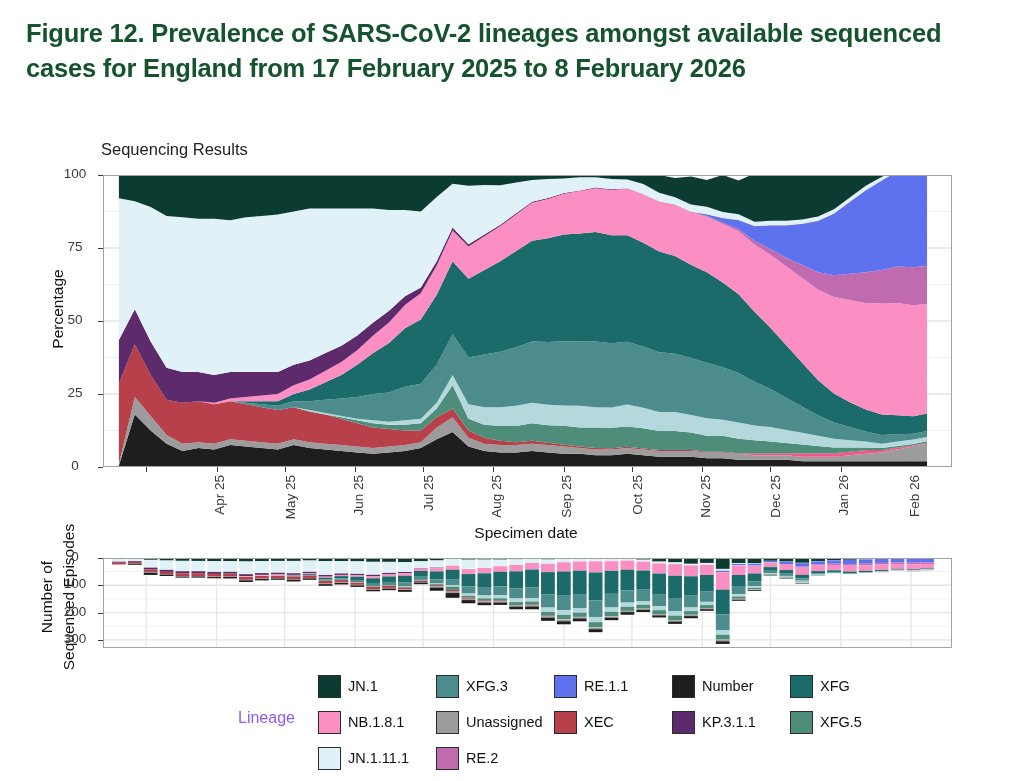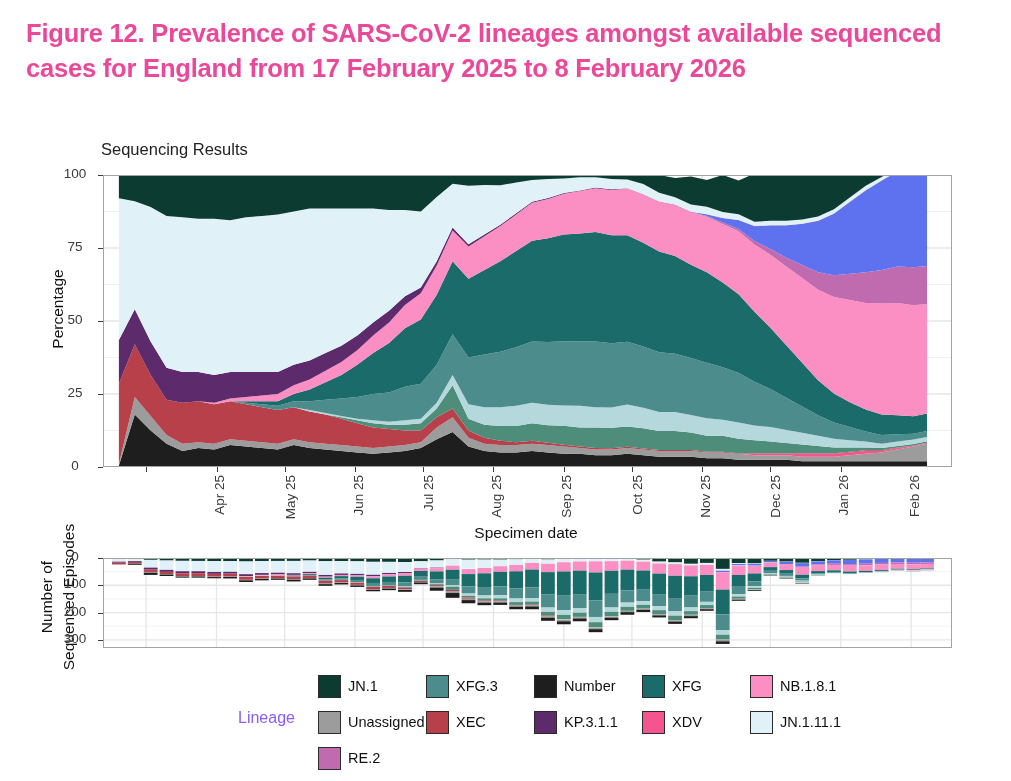--- a/index.html
+++ b/index.html
@@ -8,21 +8,21 @@
     width:1011px;height:781px;background:#ffffff;
     font-family:"Liberation Sans",sans-serif;color:#000;
     overflow:hidden;position:relative;
   }
   #figure-root{position:relative;width:1011px;height:781px;}
 
   
   #figure-title{
     position:absolute;left:26px;top:16px;width:940px;
     font-size:25.5px;font-weight:bold;line-height:35px;
-    letter-spacing:-0.2px;color:#ec4899;
+    letter-spacing:-0.2px;color:#14532d;
   }
 
   
   #panel-subtitle{
     position:absolute;left:101px;top:140px;
     font-size:16.5px;color:#222;white-space:nowrap;
   }
 
   
   .axis-title{position:absolute;font-size:15.5px;color:#111;}
@@ -53,21 +53,21 @@
 
   
   #legend{position:absolute;left:238px;top:668px;width:760px;height:110px;}
   #legend-title{
     position:absolute;left:0px;top:41px;width:76px;text-align:left;
     font-size:16px;color:#8b5cf6;
   }
   #legend-grid{
     position:absolute;left:80px;top:0px;
     display:grid;grid-template-columns:repeat(5,104px);
-    grid-auto-rows:36px;column-gap:4px;
+    grid-auto-rows:36px;column-gap:14px;
   }
   .legend-entry{display:flex;align-items:center;gap:7px;}
   .legend-swatch{
     width:23px;height:23px;box-sizing:border-box;
     border:1.5px solid #2b2b2b;flex:0 0 auto;
   }
   .legend-label{font-size:14.5px;color:#111;white-space:nowrap;}
   .legend-entry.empty{visibility:hidden;}
 </style>
 </head>
@@ -735,20 +735,24 @@
     <div id="legend-grid">
         <div class="legend-entry">
           <span class="legend-swatch" style="background: rgb(12, 59, 49);"></span>
           <span class="legend-label">JN.1</span>
         </div>
         <div class="legend-entry">
           <span class="legend-swatch" style="background: rgb(76, 140, 140);"></span>
           <span class="legend-label">XFG.3</span>
         </div>
         <div class="legend-entry">
+          <span class="legend-swatch" style="background: rgb(94, 114, 240);"></span>
+          <span class="legend-label">RE.1.1</span>
+        </div>
+        <div class="legend-entry">
           <span class="legend-swatch" style="background: rgb(30, 30, 30);"></span>
           <span class="legend-label">Number</span>
         </div>
         <div class="legend-entry">
           <span class="legend-swatch" style="background: rgb(28, 107, 107);"></span>
           <span class="legend-label">XFG</span>
         </div>
         <div class="legend-entry">
           <span class="legend-swatch" style="background: rgb(251, 143, 196);"></span>
           <span class="legend-label">NB.1.8.1</span>
@@ -759,22 +763,22 @@
         </div>
         <div class="legend-entry">
           <span class="legend-swatch" style="background: rgb(184, 64, 74);"></span>
           <span class="legend-label">XEC</span>
         </div>
         <div class="legend-entry">
           <span class="legend-swatch" style="background: rgb(93, 42, 107);"></span>
           <span class="legend-label">KP.3.1.1</span>
         </div>
         <div class="legend-entry">
-          <span class="legend-swatch" style="background: rgb(244, 85, 143);"></span>
-          <span class="legend-label">XDV</span>
+          <span class="legend-swatch" style="background: rgb(78, 141, 121);"></span>
+          <span class="legend-label">XFG.5</span>
         </div>
         <div class="legend-entry">
           <span class="legend-swatch" style="background: rgb(224, 242, 247);"></span>
           <span class="legend-label">JN.1.11.1</span>
         </div>
         <div class="legend-entry">
           <span class="legend-swatch" style="background: rgb(192, 107, 176);"></span>
           <span class="legend-label">RE.2</span>
         </div>
         <div class="legend-entry empty"></div>

